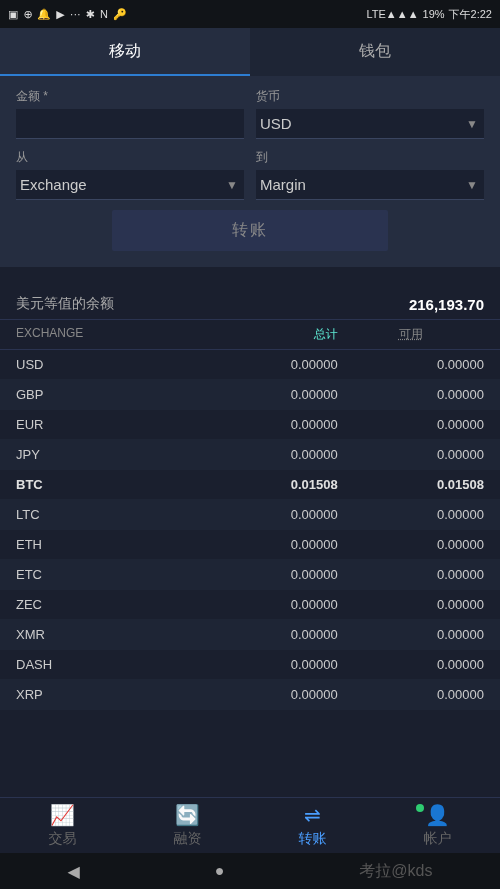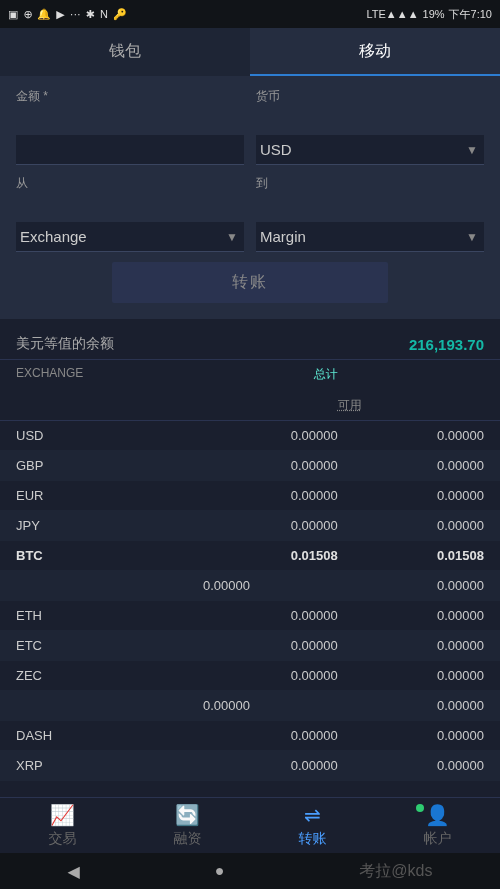--- a/index.html
+++ b/index.html
@@ -69,21 +69,20 @@
     .form-row {
       display: flex;
       gap: 12px;
       margin-bottom: 10px;
     }
 
     .form-group {
       flex: 1;
       display: flex;
       flex-direction: column;
-      gap: 26px;
     }
 
     .form-label {
       font-size: 12px;
       color: #999;
       margin-bottom: 4px;
     }
 
     .form-input {
       background: #1a2030;
@@ -128,58 +127,57 @@
       color: #888;
       font-size: 16px;
       padding: 10px 120px;
       cursor: pointer;
       border-radius: 2px;
       letter-spacing: 2px;
     }
 
     
     .balance-section {
-      padding: 16px 16px 6px 16px;
+      padding: 28px 16px 6px 16px;
       display: flex;
       justify-content: space-between;
       align-items: center;
       border-bottom: 1px solid #2a3350;
     }
     .balance-label {
       font-size: 14px;
       color: #aaa;
     }
     .balance-value {
       font-size: 15px;
-      color: #14b8a6;
+      color: #ffffff;
       font-weight: bold;
     }
     .table-header {
       display: flex;
       padding: 6px 16px;
       border-bottom: 1px solid #2a3350;
     }
     .col-name {
       flex: 1.2;
       font-size: 12px;
       color: #888;
     }
     .col-total {
       flex: 1;
       text-align: right;
       font-size: 12px;
       color: #5eead4;
     }
     .col-avail {
       flex: 1;
-      text-align: left;
+      text-align: center;
       font-size: 12px;
       color: #888;
       text-decoration: underline dotted;
-      margin-top: 31px;
     }
     .table-row-item {
       display: flex;
       padding: 7px 16px;
       border-bottom: 1px solid #1e2535;
     }
     .table-row-item:nth-child(even) {
       background: #1e2535;
     }
     .cell-name {
@@ -286,27 +284,27 @@
     <span>🔔</span>
     <span>▶</span>
     <span>···</span>
     <span>✱</span>
     <span>N</span>
     <span>🔑</span>
   </div>
   <div class="status-right">
     <span>LTE▲▲▲</span>
     <span>19%</span>
-    <span>下午7:10</span>
+    <span>下午2:22</span>
   </div>
 </div>
 
 <div class="top-tabs">
+  <div class="top-tab active">移动</div>
   <div class="top-tab">钱包</div>
-  <div class="top-tab active">移动</div>
 </div>
 
 <div class="form-area">
   <div class="form-row">
 
     <div class="form-group">
       <div class="form-label">金额 *</div>
       <input class="form-input" type="text" value="" style="">
     </div>
 
@@ -374,39 +372,41 @@
       <span class="cell-name ">JPY</span>
       <span class="cell-total ">0.00000</span>
       <span class="cell-avail ">0.00000</span>
     </div>
     <div class="table-row-item">
       <span class="cell-name cell-highlight">BTC</span>
       <span class="cell-total cell-highlight">0.01508</span>
       <span class="cell-avail cell-highlight">0.01508</span>
     </div>
     <div class="table-row-item">
+      <span class="cell-name ">LTC</span>
       <span class="cell-total ">0.00000</span>
       <span class="cell-avail ">0.00000</span>
     </div>
     <div class="table-row-item">
       <span class="cell-name ">ETH</span>
       <span class="cell-total ">0.00000</span>
       <span class="cell-avail ">0.00000</span>
     </div>
     <div class="table-row-item">
       <span class="cell-name ">ETC</span>
       <span class="cell-total ">0.00000</span>
       <span class="cell-avail ">0.00000</span>
     </div>
     <div class="table-row-item">
       <span class="cell-name ">ZEC</span>
       <span class="cell-total ">0.00000</span>
       <span class="cell-avail ">0.00000</span>
     </div>
     <div class="table-row-item">
+      <span class="cell-name ">XMR</span>
       <span class="cell-total ">0.00000</span>
       <span class="cell-avail ">0.00000</span>
     </div>
     <div class="table-row-item">
       <span class="cell-name ">DASH</span>
       <span class="cell-total ">0.00000</span>
       <span class="cell-avail ">0.00000</span>
     </div>
     <div class="table-row-item">
       <span class="cell-name ">XRP</span>

